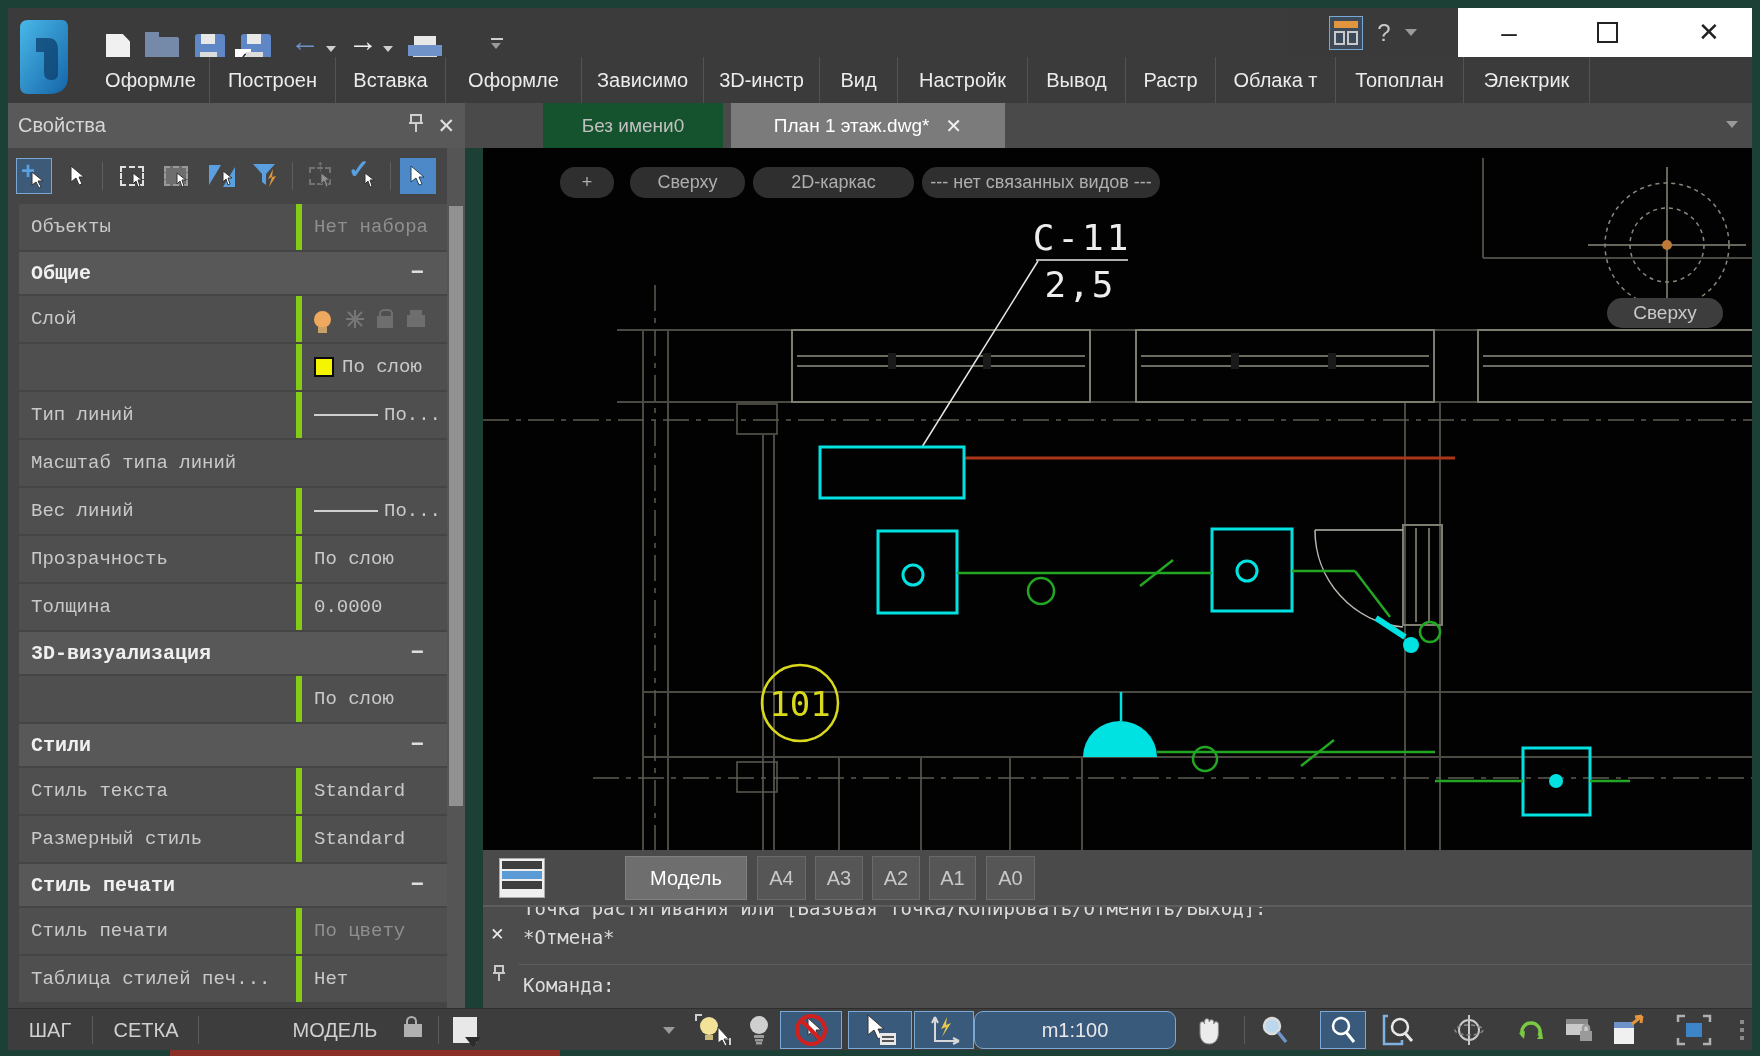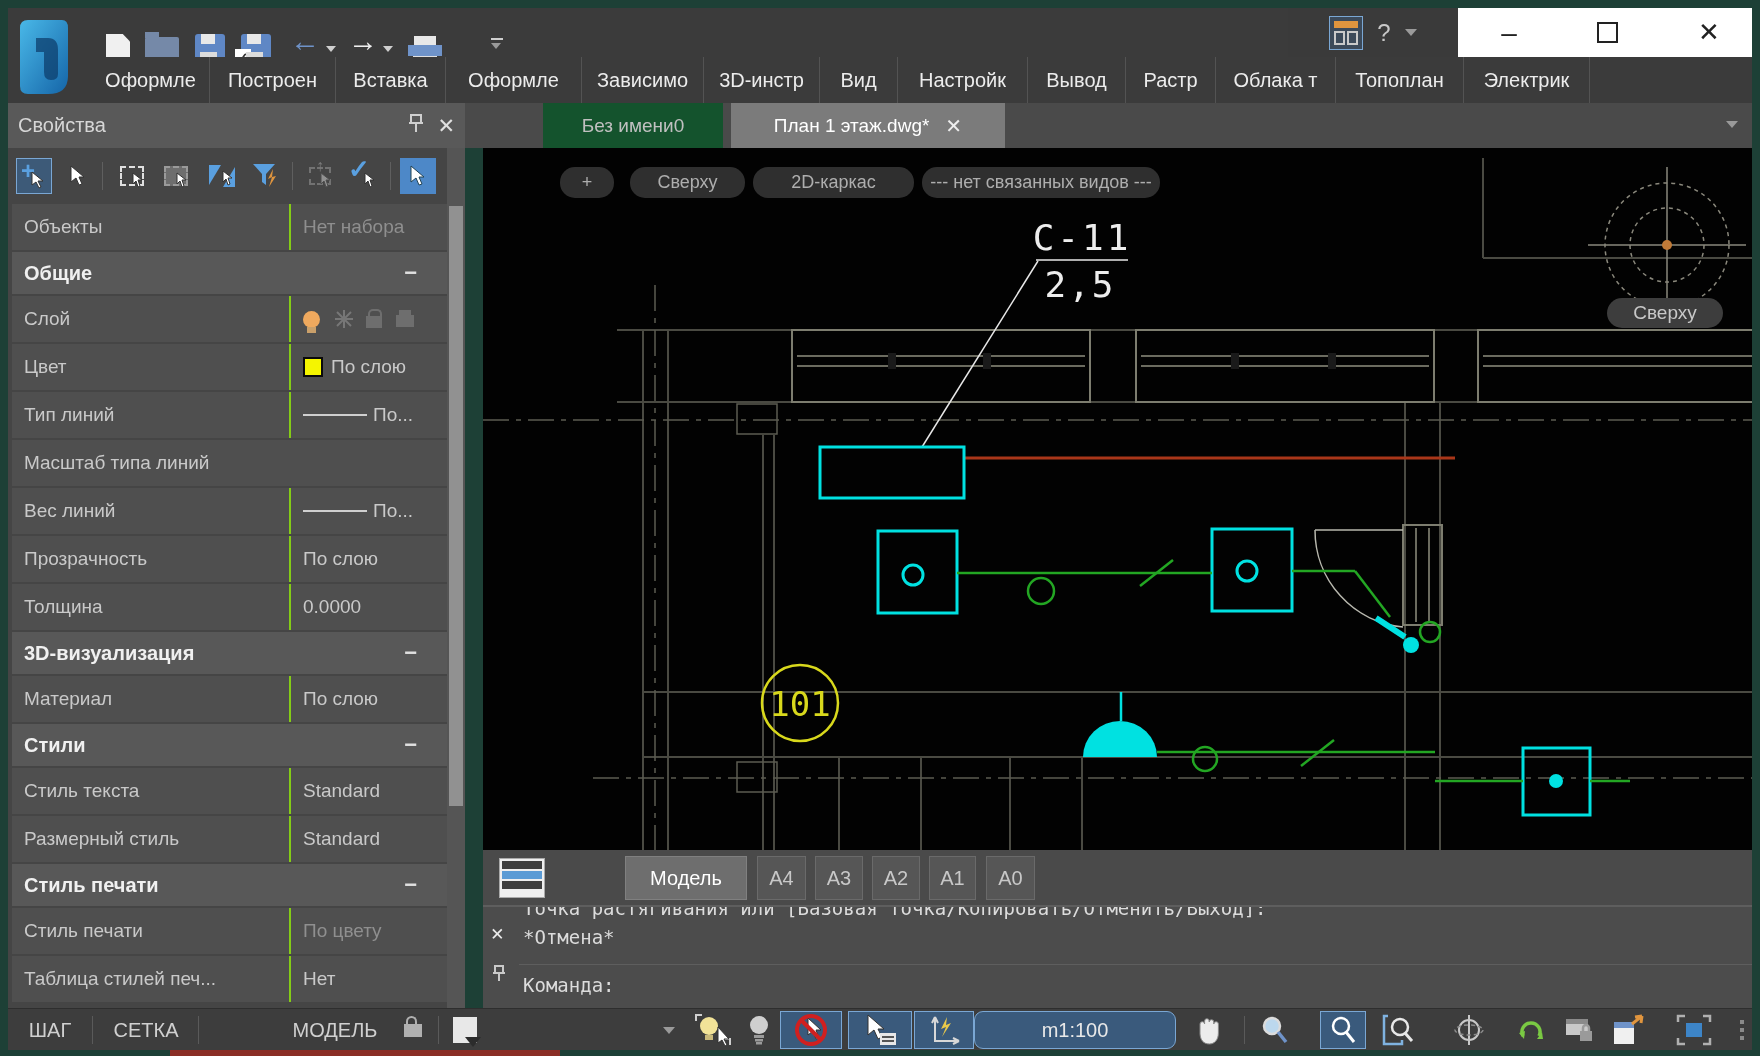--- a/index.html
+++ b/index.html
@@ -56,26 +56,26 @@
   
   #panel { left:8px; top:103px; width:457px; height:905px; background:#454545; overflow:hidden; }
   #panel-header { position:absolute; left:0; top:0; width:100%; height:45px; background:#595959;
                   display:flex; align-items:center; padding-left:10px; color:#d6d6d6; font-size:20px; }
   #panel-toolbar { position:absolute; left:0; top:45px; width:100%; height:56px; background:#454545; }
   .ptool { position:absolute; top:10px; width:36px; height:36px; display:flex; align-items:center;
            justify-content:center; }
   .ptool svg { position:absolute; }
   .ptool.sel { background:#3d5a78; border:1px solid #7aa7d4; }
   .vsep { position:absolute; top:14px; width:1px; height:28px; background:#5f5f5f; }
-  #panel-rows { position:absolute; left:4px; top:101px; width:439px; bottom:0; overflow:hidden; }
+  #panel-rows { position:absolute; left:11px; top:101px; width:439px; bottom:0; overflow:hidden;font-family:Liberation Mono, monospace; }
   .prow { position:relative; height:46px; margin-bottom:2px; background:#4f4f4f; }
   .prow .plab { position:absolute; left:12px; top:0; height:100%; display:flex; align-items:center;
                 color:#c9c9c9; font-size:19px; width:258px; overflow:hidden; white-space:nowrap; }
   .prow .pval { position:absolute; left:277px; right:0; top:0; height:100%; display:flex; align-items:center;
-                color:#c9c9c9; font-size:19px; border-left:2px solid #84cc16; padding-left:12px; }
+                color:#c9c9c9; font-size:19px; border-left:6px solid #84cc16; padding-left:12px; }
   .prow .pval.muted { color:#8f8f8f; }
   .phead { position:relative; height:42px; margin-bottom:2px; background:#585858; display:flex;
            align-items:center; padding-left:12px; color:#f0f0f0; font-size:20px; font-weight:bold; }
   .phead .minus { position:absolute; right:34px; color:#e0e0e0; font-weight:bold; font-size:22px; }
   .swatch { width:20px; height:20px; background:#f5f500; border:2px solid #0a0a0a; margin-right:8px; }
   .ltline { display:inline-block; width:64px; height:2px; background:#cfcfcf; margin-right:6px; }
   .bulb { width:17px; height:17px; border-radius:50%; background:#efa95e; position:relative; margin-right:14px; }
   .bulb:after { content:""; position:absolute; left:4px; top:16px; width:9px; height:6px; background:#caa06a; }
   .lock-g { width:16px; height:12px; background:#6e6e6e; position:relative; margin-right:14px; margin-top:6px; }
   .lock-g:before { content:""; position:absolute; left:2px; top:-7px; width:10px; height:7px;
@@ -317,21 +317,20 @@
               <line x1="1" y1="10" x2="19" y2="10"></line>
               <line x1="3" y1="3" x2="17" y2="17"></line>
               <line x1="17" y1="3" x2="3" y2="17"></line>
             </g>
           </svg>
         <span class="lock-g"></span>
         <span class="print-g"></span>
       </div>
     </div>
     <div class="prow">
-      <div class="plab">Цвет</div>
       <div class="pval">
           <span class="swatch"></span>
           <span>По слою</span>
         </div>
     </div>
     <div class="prow">
       <div class="plab">Тип линий</div>
       <div class="pval">
           <span class="ltline"></span>
           <span>По...</span>
@@ -353,21 +352,20 @@
     </div>
     <div class="prow">
       <div class="plab">Толщина</div>
       <div class="pval">0.0000</div>
     </div>
     <div class="phead">
       <span>3D-визуализация</span>
       <span class="minus">−</span>
     </div>
     <div class="prow">
-      <div class="plab">Материал</div>
       <div class="pval">По слою</div>
     </div>
     <div class="phead">
       <span>Стили</span>
       <span class="minus">−</span>
     </div>
     <div class="prow">
       <div class="plab">Стиль текста</div>
       <div class="pval">Standard</div>
     </div>

